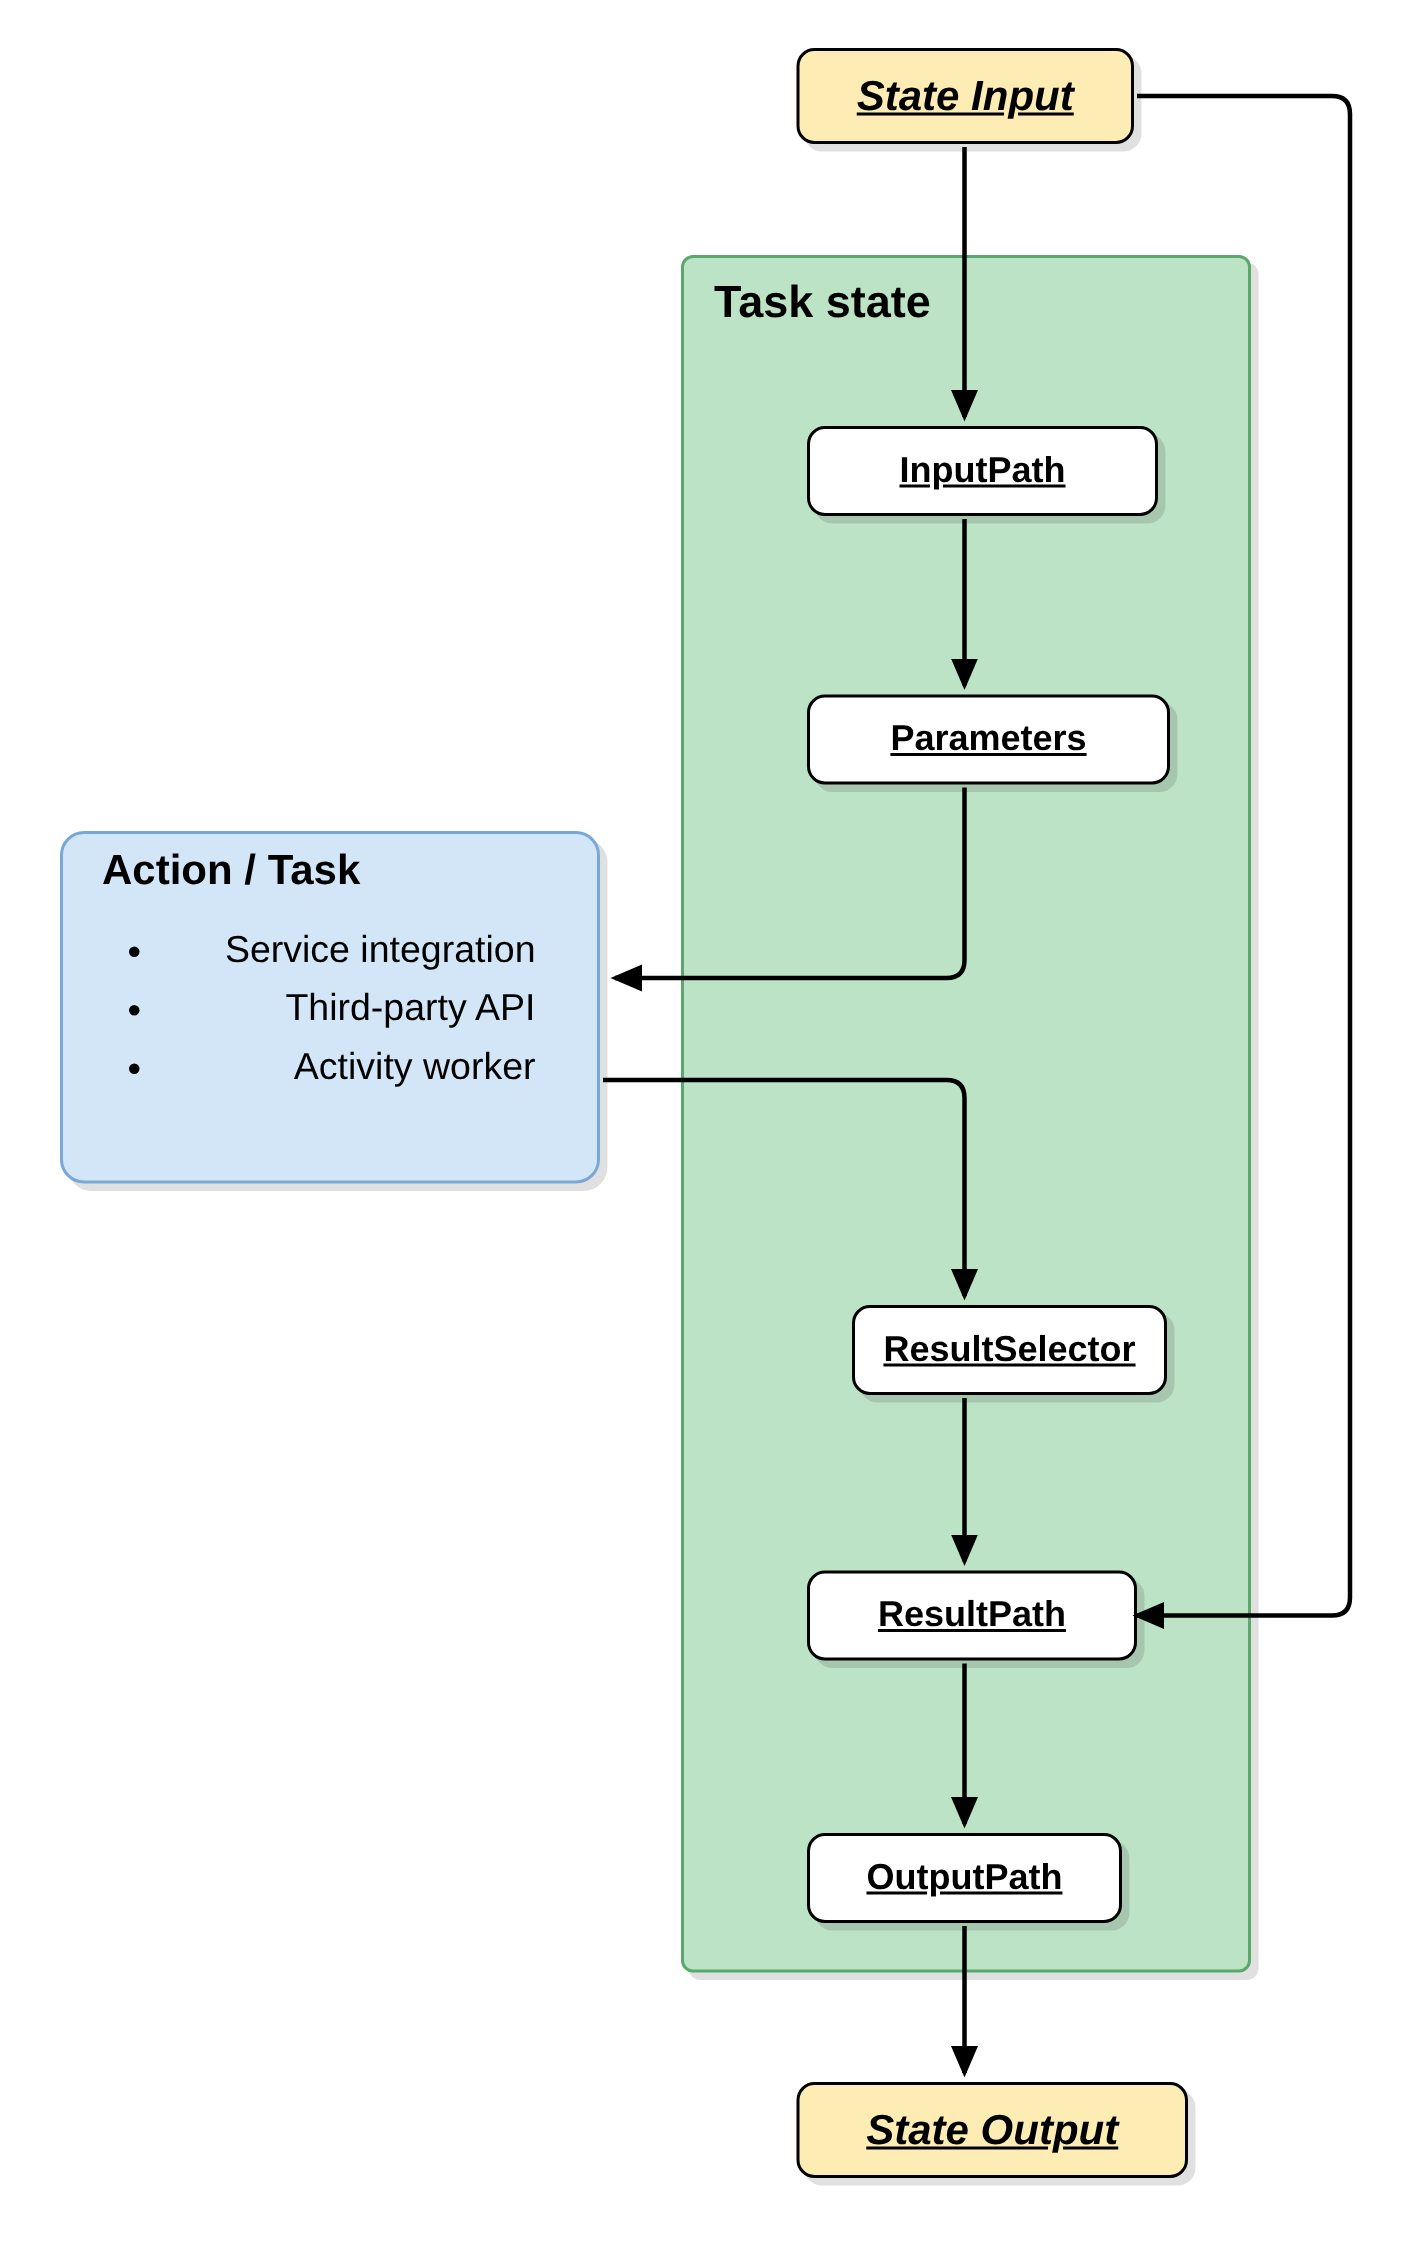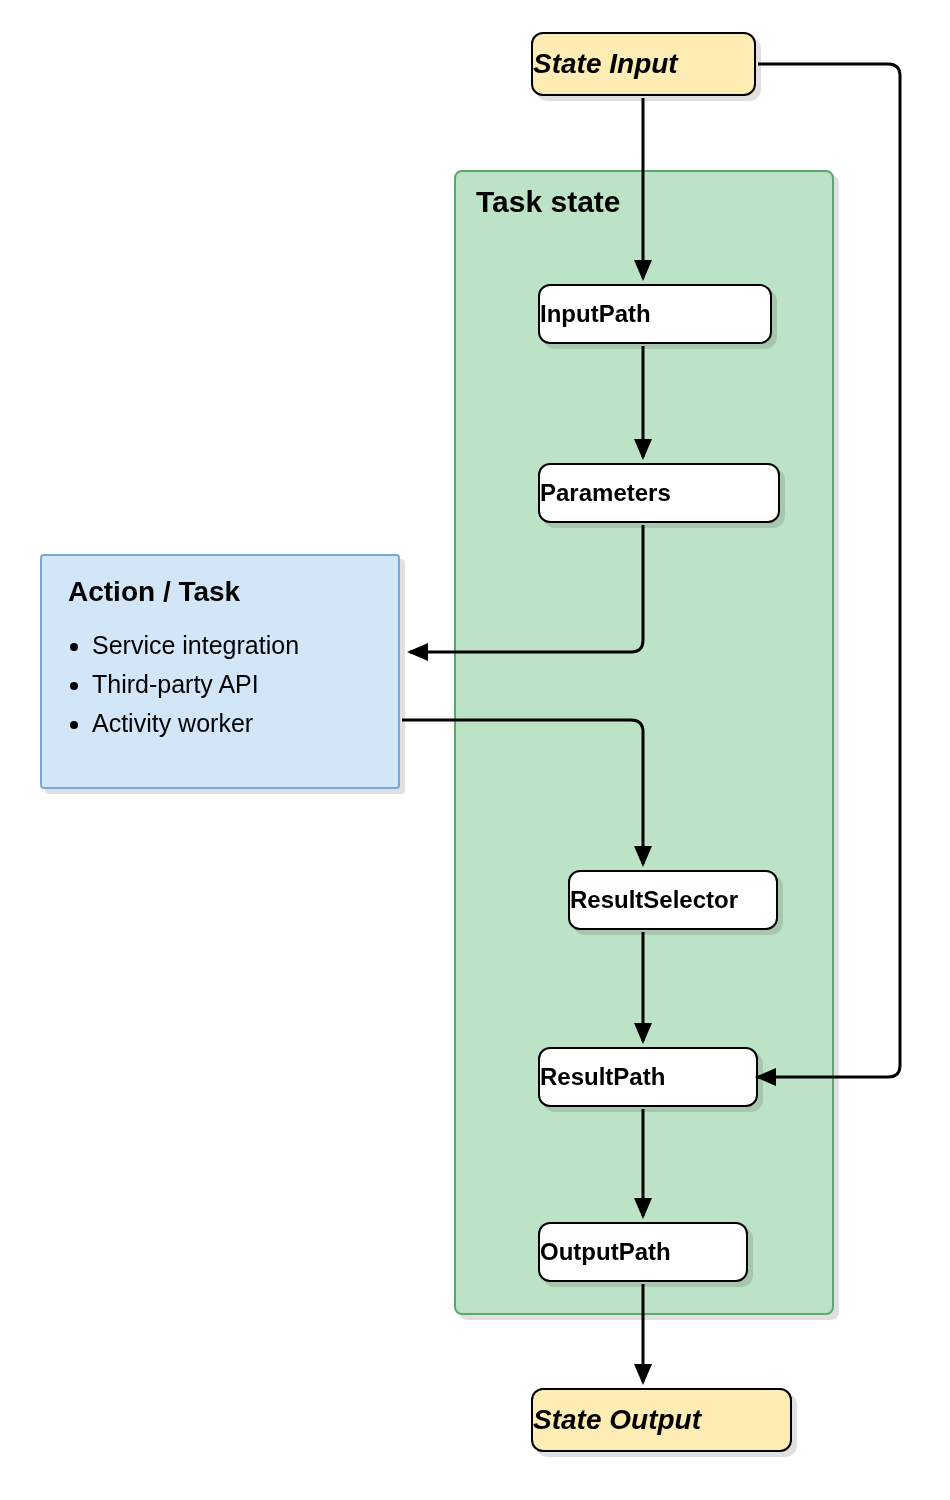--- a/index.html
+++ b/index.html
@@ -12,57 +12,59 @@
     position: relative;
   }
   .box {
     position: absolute;
     border: 2px solid #000;
     border-radius: 12px;
     background: #fff;
     box-shadow: 5px 5px 0 rgba(0,0,0,0.12);
     display: flex;
     align-items: center;
-    justify-content: flex-start;
+    justify-content: center;
     font-weight: 700;
     box-sizing: border-box;
+    text-decoration: underline;
   }
   .yellow-box { background: #fdecb3; }
   .green-container {
     position: absolute;
     background: #bde3c6;
     border: 2px solid #5aa86c;
     border-radius: 8px;
     box-shadow: 5px 5px 0 rgba(0,0,0,0.12);
     box-sizing: border-box;
   }
   .green-title {
     position: absolute;
     font-weight: 700;
     font-size: 30px;
   }
   .blue-box {
     position: absolute;
     background: #d2e6f8;
     border: 2px solid #78a9d6;
-    border-radius: 4px;
+    border-radius: 16px;
     box-shadow: 5px 5px 0 rgba(0,0,0,0.12);
     box-sizing: border-box;
-    padding: 20px 26px;
+    padding: 8px 26px;
   }
   .blue-title {
     font-weight: 700;
     font-size: 28px;
     margin-bottom: 18px;
   }
   .blue-box ul {
-    margin: 0;
+    margin: 15px;
     padding-left: 24px;
     font-size: 25px;
     line-height: 1.55;
+    text-align: right;
   }
   .state-label {
     font-style: italic;
     font-weight: 700;
     font-size: 28px;
   }
   .step-label { font-size: 24px; }
   svg.arrows {
     position: absolute;
     top: 0;

